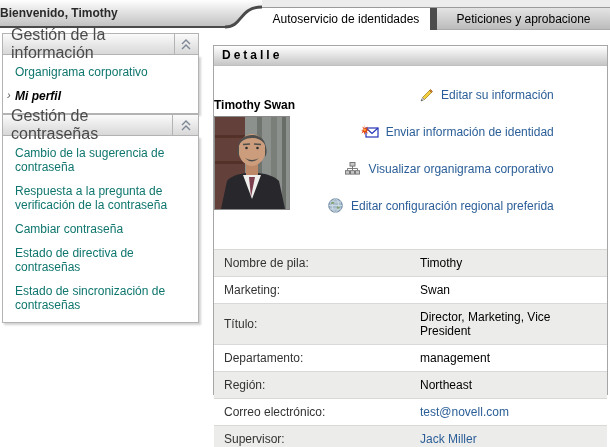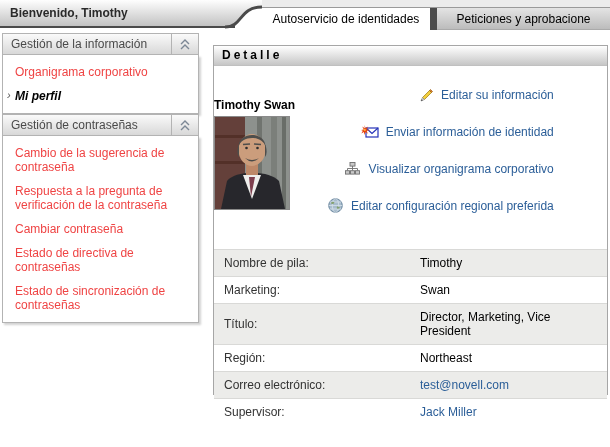--- a/index.html
+++ b/index.html
@@ -18,35 +18,35 @@
   .tab{display:flex;align-items:center;justify-content:center;
     font-size:12px;color:#000;cursor:pointer;white-space:nowrap;}
   .tab-active{width:168px;background:#fff;}
   .tab-sep{width:7px;background:#4c4c4c;}
   .tab-inactive{flex:1;background:linear-gradient(#e4e4e4,#bcbcbc);
     border-bottom:1px solid #aaa;}
   .welcome{position:absolute;left:0;top:0;width:225px;height:26px;
     background:linear-gradient(#fefefe,#c2c2c2);
     border-bottom:2px solid #4a4a4a;
     font-size:12px;font-weight:bold;color:#2a2a2a;
-    line-height:26px;padding-left:10px;box-sizing:content-box;}
+    line-height:26px;box-sizing:content-box;}
   .curve{position:absolute;left:225px;top:0;}
 
   
   .sidebar{position:absolute;left:2px;top:33px;width:197px;}
   .sec-hdr{height:20px;background:linear-gradient(#fafafa,#d8d8d8);
     border:1px solid #b3b3b3;display:flex;align-items:center;
-    font-size:12px;color:#4a4a4a;padding-left:8px;cursor:pointer;}
+    font-size:16px;color:#4a4a4a;padding-left:8px;cursor:pointer;}
   .chev-box{margin-left:auto;width:26px;height:100%;border-left:1px solid #b3b3b3;
     display:flex;align-items:center;justify-content:center;}
   .sec-items{border:1px solid #b3b3b3;border-top:none;background:#fff;
     list-style:none;margin:0;padding:5px 0;
     box-shadow:2px 2px 2px rgba(0,0,0,.18);}
   .sec-items li{padding:5px 10px 5px 12px;font-size:12px;line-height:14px;
-    color:#ef4444;cursor:pointer;}
+    color:#0f766e;cursor:pointer;}
   .sec-items li.current{color:#000000;font-weight:bold;position:relative;cursor:default;font-style:italic;}
   .sec-items li.current::before{content:"\203A";position:absolute;left:4px;top:4px;
     font-size:11px;color:#555;font-weight:normal;}
 
   
   .panel{position:absolute;left:213px;top:45px;width:395px;height:350px;
     border:1px solid #a6a6a6;border-bottom:none;background:#fff;box-sizing:border-box;}
   .panel-title{height:19px;line-height:19px;background:linear-gradient(#ffffff,#c6c6c6);
     font-size:12px;font-weight:bold;letter-spacing:3px;color:#000;
     padding-left:8px;border-bottom:1px solid #c0c0c0;}
@@ -215,20 +215,24 @@
         </tr>
         <tr>
           <td class="lbl">Marketing:</td>
           <td class="val">Swan</td>
         </tr>
         <tr>
           <td class="lbl">Título:</td>
           <td class="val">Director, Marketing, Vice President</td>
         </tr>
         <tr>
+          <td class="lbl">Departamento:</td>
+          <td class="val">management</td>
+        </tr>
+        <tr>
           <td class="lbl">Región:</td>
           <td class="val">Northeast</td>
         </tr>
         <tr>
           <td class="lbl">Correo electrónico:</td>
           <td class="val link">test@novell.com</td>
         </tr>
         <tr>
           <td class="lbl">Supervisor:</td>
           <td class="val link">Jack Miller</td>

